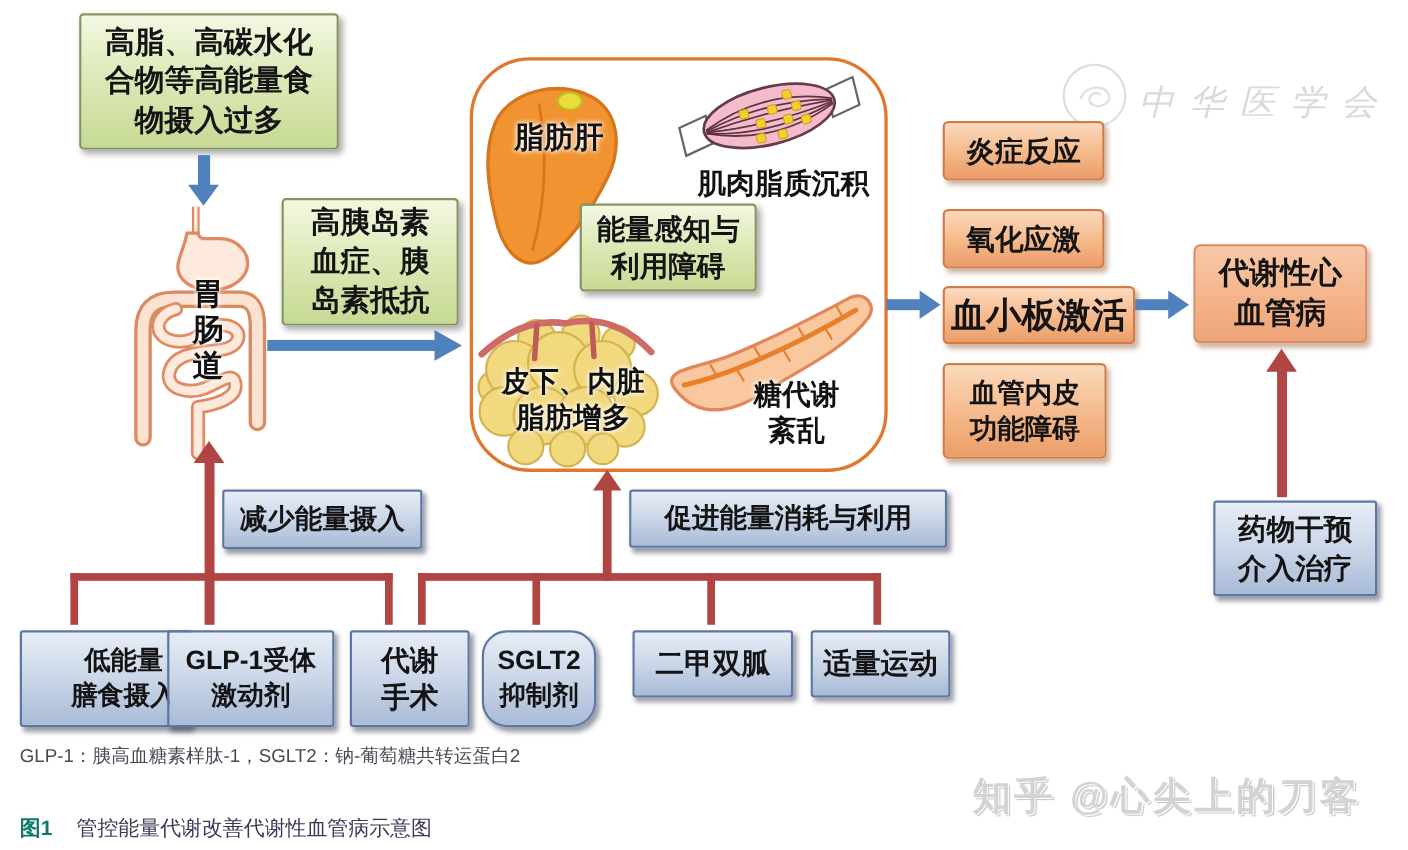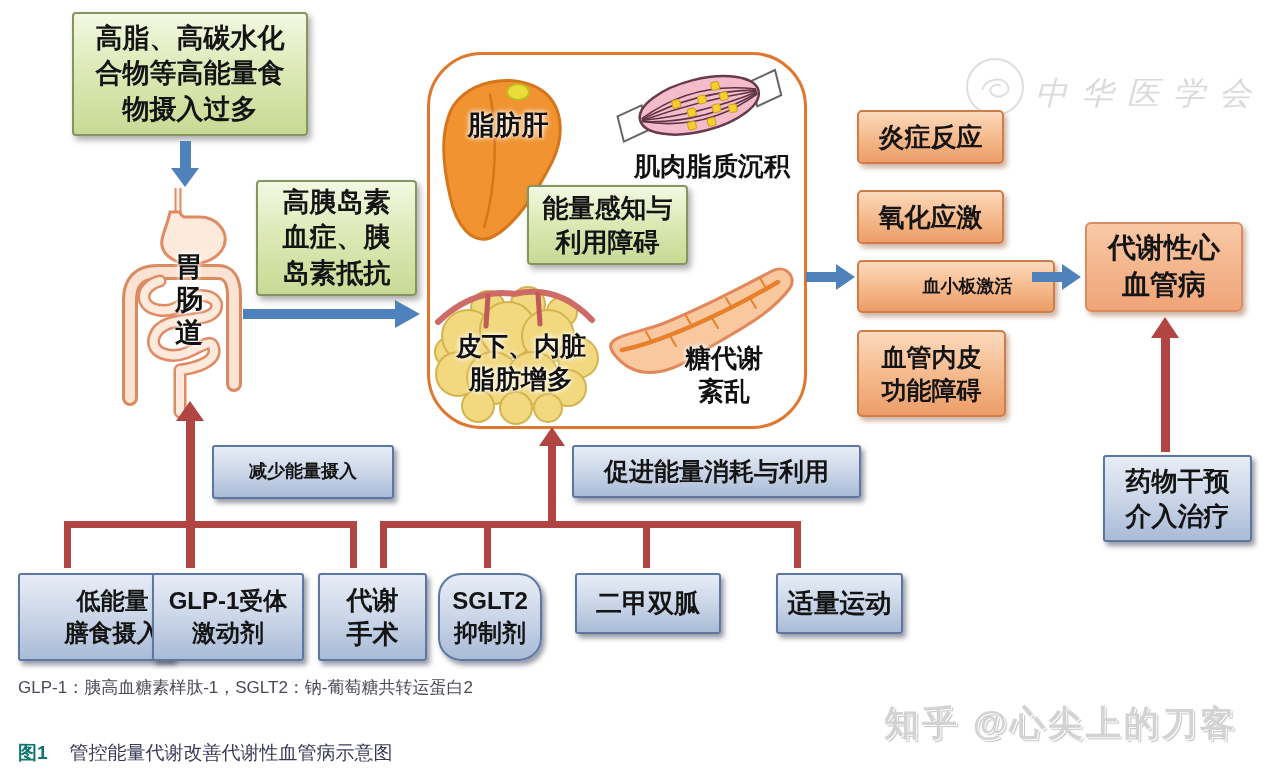--- a/index.html
+++ b/index.html
@@ -148,42 +148,42 @@
         <path d="M132,52 L126,42"></path>
         <path d="M150,42 L156,52"></path>
       <path d="M166,32 L160,22"></path>
     </g>
   </svg>
   <div class="organ-label" style="left:674px;top:342px;width:100px;font-size:26px;">糖代谢
 紊乱</div>
 
   <div class="box box-orange" style="left:857px;top:110px;width:143px;height:50px;font-size:26px;">炎症反应</div>
   <div class="box box-orange" style="left:857px;top:190px;width:143px;height:50px;font-size:26px;">氧化应激</div>
-  <div class="box box-orange" style="left:857px;top:260px;width:171px;height:49px;font-size:18px;padding-left:23px;">血小板激活</div>
+  <div class="box box-orange" style="left:857px;top:260px;width:171px;height:49px;font-size:32px;">血小板激活</div>
   <div class="box box-orange" style="left:857px;top:330px;width:145px;height:83px;font-size:25px;">血管内皮
 功能障碍</div>
 
   <div class="bline" style="left:806px;top:272px;width:31px;height:10px;"></div>
   <div class="tri" style="left:836px;top:264px;border-top:13px solid transparent;border-bottom:13px solid transparent;
               border-left:19px solid #4f81bd;"></div>
   <div class="bline" style="left:1032px;top:272px;width:31px;height:10px;"></div>
   <div class="tri" style="left:1062px;top:264px;border-top:13px solid transparent;border-bottom:13px solid transparent;
               border-left:19px solid #4f81bd;"></div>
 
   <div class="box box-outcome" style="left:1085px;top:222px;width:154px;height:86px;font-size:28px;">代谢性心
 血管病</div>
 
   <div class="tri" style="left:1151px;top:317px;border-left:14px solid transparent;border-right:14px solid transparent;
               border-bottom:21px solid #b04543;"></div>
   <div class="rline" style="left:1161px;top:337px;width:9px;height:115px;"></div>
 
   <div class="box box-blue" style="left:1103px;top:455px;width:145px;height:83px;font-size:26px;">药物干预
 介入治疗</div>
 
-  <div class="box box-blue" style="left:212px;top:445px;width:178px;height:50px;font-size:18px;">减少能量摄入</div>
+  <div class="box box-blue" style="left:202px;top:445px;width:178px;height:50px;font-size:25px;">减少能量摄入</div>
   <div class="box box-blue" style="left:572px;top:445px;width:285px;height:49px;font-size:25px;">促进能量消耗与利用</div>
 
   <div class="tri" style="left:176px;top:401px;border-left:14px solid transparent;border-right:14px solid transparent;
               border-bottom:20px solid #b04543;"></div>
   <div class="rline" style="left:186px;top:420px;width:9px;height:148px;"></div>
   <div class="rline" style="left:64px;top:521px;width:293px;height:7px;"></div>
   <div class="rline" style="left:64px;top:521px;width:7px;height:47px;"></div>
   <div class="rline" style="left:350px;top:521px;width:7px;height:47px;"></div>
 
   <div class="tri" style="left:539px;top:427px;border-left:13px solid transparent;border-right:13px solid transparent;
@@ -197,21 +197,21 @@
 
   <div class="box box-blue" style="left:18px;top:573px;width:119px;height:84px;font-size:24px;padding-left:33px;">低能量
 膳食摄入</div>
   <div class="box box-blue" style="left:152px;top:573px;width:148px;height:84px;font-size:24px;">GLP-1受体
 激动剂</div>
   <div class="box box-blue" style="left:318px;top:573px;width:105px;height:84px;font-size:26px;">代谢
 手术</div>
   <div class="box box-blue" style="left:438px;top:573px;width:100px;height:84px;font-size:24px;border-radius:23px;">SGLT2
 抑制剂</div>
   <div class="box box-blue" style="left:575px;top:573px;width:142px;height:57px;font-size:26px;">二甲双胍</div>
-  <div class="box box-blue" style="left:737px;top:573px;width:123px;height:57px;font-size:26px;margin-left:39px;">适量运动</div>
+  <div class="box box-blue" style="left:737px;top:573px;width:123px;height:57px;font-size:26px;">适量运动</div>
 
   <div class="abs" style="left:18px;top:676px;font-size:17px;color:#4a4a55;">GLP-1：胰高血糖素样肽-1，SGLT2：钠-葡萄糖共转运蛋白2</div>
 
   <div id="caption-row">
     <span style="font-weight:bold;color:#0f766e;">图1</span><span style="display:inline-block;width:22px;"></span><span style="color:#3a3a58;">管控能量代谢改善代谢性血管病示意图</span>
   </div>
 
 </div>
 
 </body></html>

